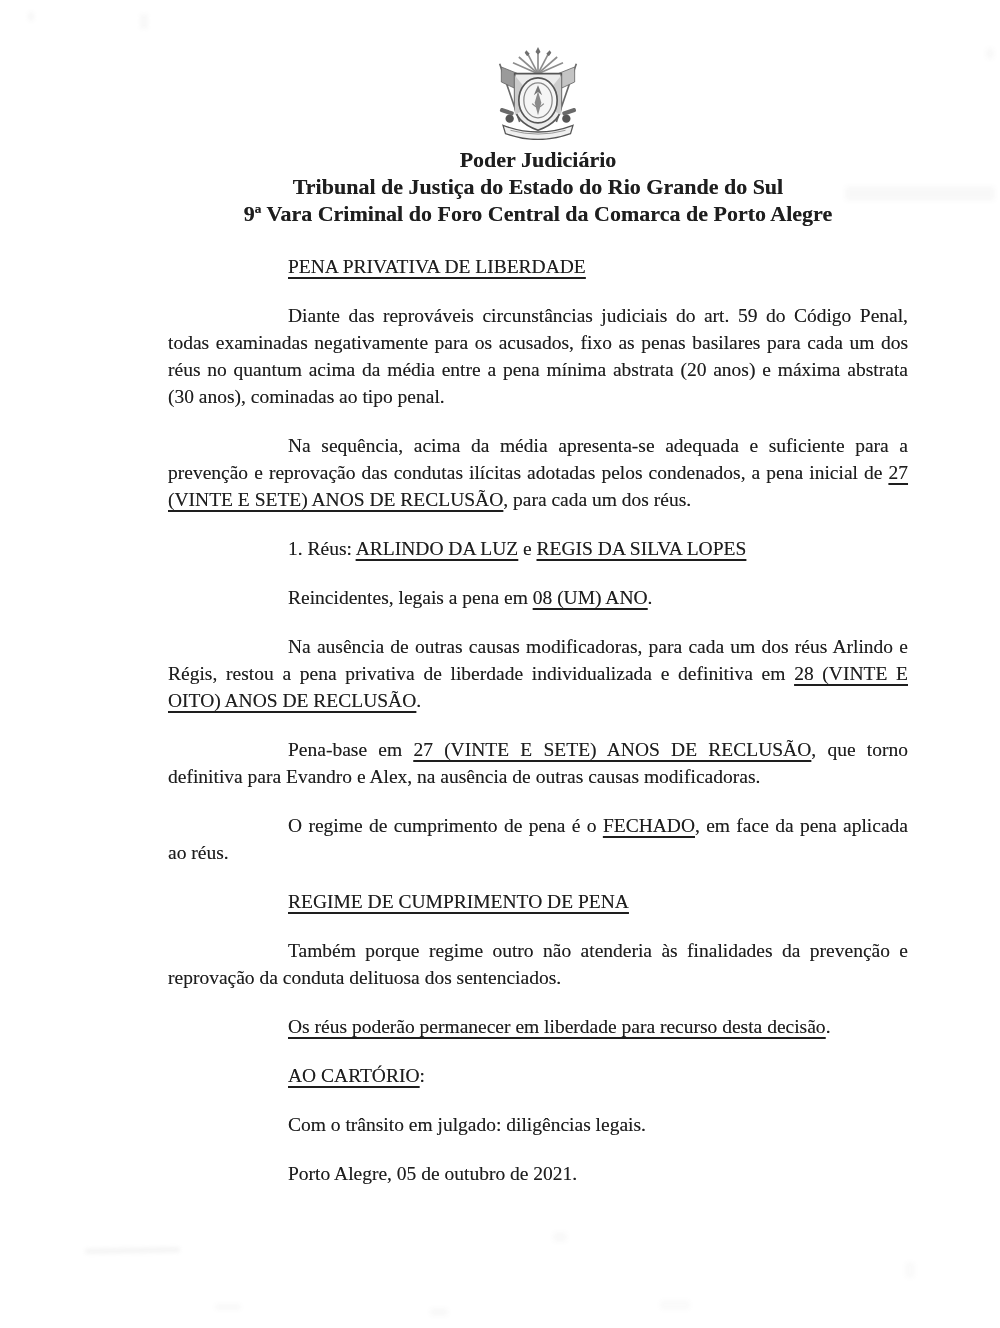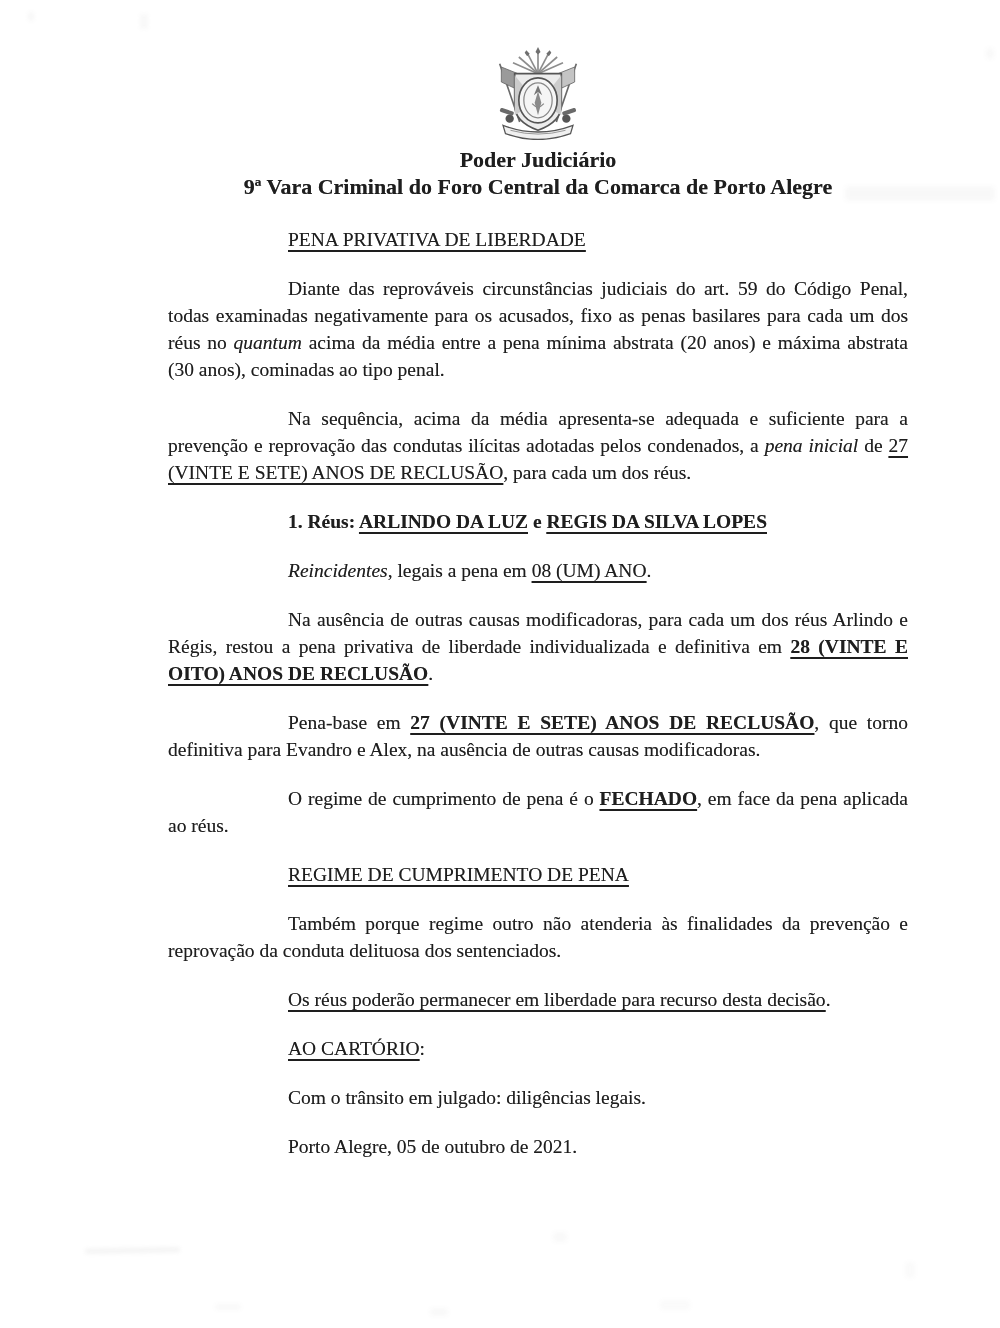--- a/index.html
+++ b/index.html
@@ -32,22 +32,22 @@
     font-size: 19.5px;
   }
   .block {
     margin: 17px 0 22px 0;
     text-indent: 120px;
     text-align: justify;
     line-height: 27px;
     text-shadow: 0 0 0.6px rgba(30,30,30,0.5);
   }
   .block:last-child { margin-bottom: 0; }
-  .b { font-weight: bold; }
-  .i { font-style: italic; }
+  .b { font-weight: normal; }
+  .i { }
   .u { text-decoration: underline; text-decoration-thickness: 1.5px; text-underline-offset: 4px; }
   .artifact {
     position: absolute;
     background: #8f8f8f;
     filter: blur(2px);
     border-radius: 2px;
     pointer-events: none;
   }
 </style>
 </head>
@@ -108,20 +108,21 @@
         <rect x="14" y="77" width="17" height="5" rx="2" fill="#6a6a6a" transform="rotate(18 22 80)"></rect>
         <rect x="89" y="77" width="17" height="5" rx="2" fill="#6a6a6a" transform="rotate(-18 98 80)"></rect>
 
         <path d="M18,96 Q60,112 102,96 L99,106 Q60,120 21,106 Z" fill="#f0f0f0" stroke="#555" stroke-width="1.5"></path>
         <path d="M27,102 Q60,111 93,102" stroke="#999" stroke-width="1.2" fill="none"></path>
       </svg>
     </div>
 
     <div class="doc-header">
       <div>Poder Judiciário</div>
+      <div>Tribunal de Justiça do Estado do Rio Grande do Sul</div>
       <div>9ª Vara Criminal do Foro Central da Comarca de Porto Alegre</div>
     </div>
 
     <div class="blocks">
         <p class="block"><span class="u">PENA PRIVATIVA DE LIBERDADE</span></p>
         <p class="block"><span>Diante das reprováveis circunstâncias judiciais do art. 59 do Código Penal, todas examinadas negativamente para os acusados, fixo as penas basilares para cada um dos réus no </span><span class="i">quantum</span><span> acima da média entre a pena mínima abstrata (20 anos) e máxima abstrata (30 anos), cominadas ao tipo penal.</span></p>
         <p class="block"><span>Na sequência, acima da média apresenta-se adequada e suficiente para a prevenção e reprovação das condutas ilícitas adotadas pelos condenados, a </span><span class="i">pena inicial</span><span> de </span><span class="u">27 (VINTE E SETE) ANOS DE RECLUSÃO</span><span>, para cada um dos réus.</span></p>
         <p class="block"><span class="b">1. Réus: </span><span class="b u">ARLINDO DA LUZ</span><span class="b"> e </span><span class="b u">REGIS DA SILVA LOPES</span></p>
         <p class="block"><span class="i">Reincidentes</span><span>, legais a pena em </span><span class="u">08 (UM) ANO</span><span>.</span></p>
         <p class="block"><span>Na ausência de outras causas modificadoras, para cada um dos réus Arlindo e Régis, restou a pena privativa de liberdade individualizada e definitiva em </span><span class="b u">28 (VINTE E OITO) ANOS DE RECLUSÃO</span><span>.</span></p>

